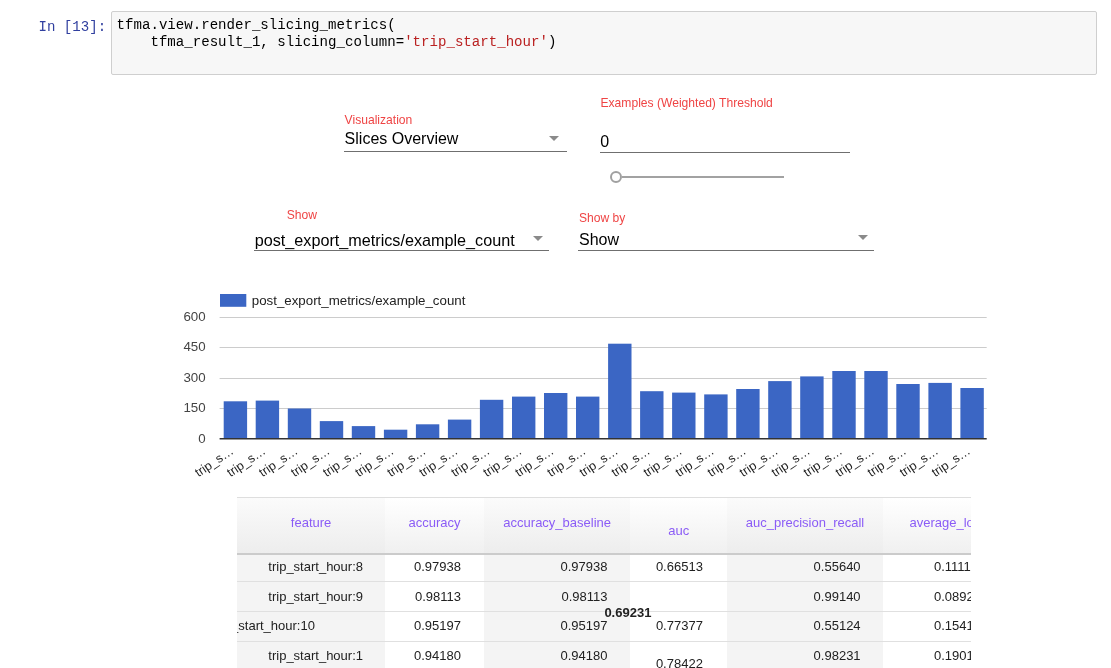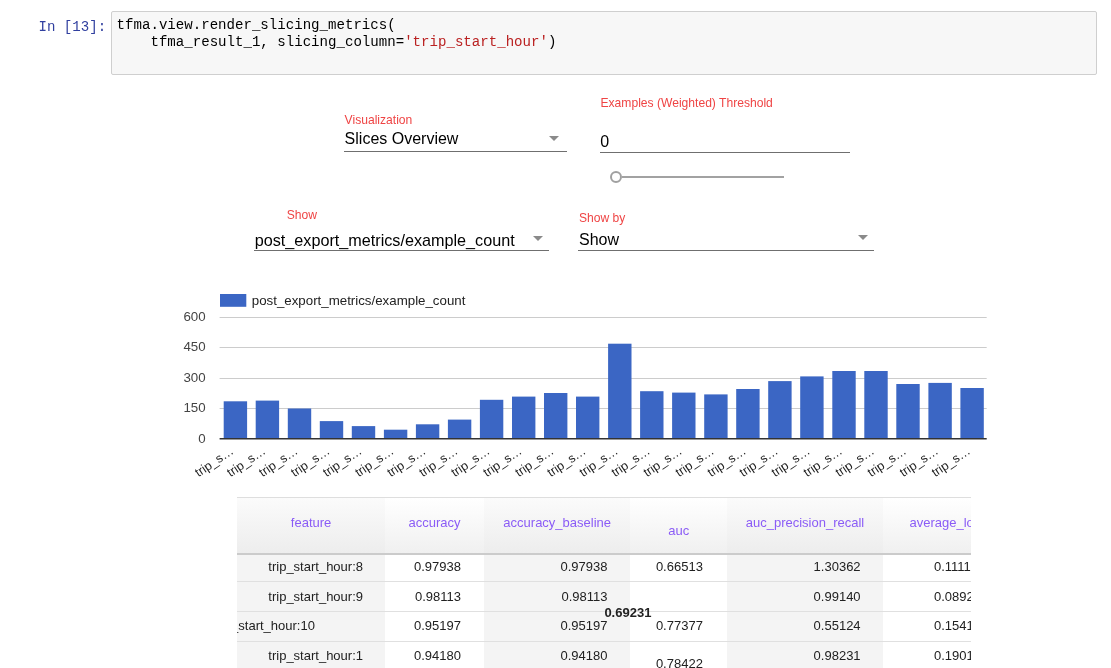--- a/index.html
+++ b/index.html
@@ -137,21 +137,21 @@
 <div class="abs hcell" style="left:-6.2px;top:18.9px;width:160px;">feature</div>
 <div class="abs hcell" style="left:117.2px;top:18.9px;width:160px;">accuracy</div>
 <div class="abs hcell" style="left:239.9px;top:18.9px;width:160px;">accuracy_baseline</div>
 <div class="abs hcell" style="left:361.4px;top:18.9px;width:160px;margin-top:8px;">auc</div>
 <div class="abs hcell" style="left:487.7px;top:18.9px;width:160px;">auc_precision_recall</div>
 <div class="abs hcell" style="left:630.8px;top:18.9px;width:160px;">average_loss</div>
 <div class="abs dcell" style="left:-24.3px;top:62.5px;width:150px;text-align:right;">trip_start_hour:8</div>
 <div class="abs dcell" style="left:73.7px;top:62.5px;width:150px;text-align:right;">0.97938</div>
 <div class="abs dcell" style="left:220.2px;top:62.5px;width:150px;text-align:right;">0.97938</div>
 <div class="abs dcell" style="left:315.6px;top:62.5px;width:150px;text-align:right;">0.66513</div>
-<div class="abs dcell" style="left:473.3px;top:62.5px;width:150px;text-align:right;">1.30362</div>
+<div class="abs dcell" style="left:473.3px;top:62.5px;width:150px;text-align:right;">0.55640</div>
 <div class="abs dcell" style="left:696.7px;top:62.5px;">0.111168</div>
 <div class="abs dcell" style="left:-24.3px;top:92.2px;width:150px;text-align:right;">trip_start_hour:9</div>
 <div class="abs dcell" style="left:73.7px;top:92.2px;width:150px;text-align:right;">0.98113</div>
 <div class="abs dcell" style="left:220.2px;top:92.2px;width:150px;text-align:right;">0.98113</div>
 <div class="abs dcell" style="left:315.6px;top:108px;width:150px;text-align:center;font-weight:bold;">0.69231</div>
 <div class="abs dcell" style="left:473.3px;top:92.2px;width:150px;text-align:right;">0.99140</div>
 <div class="abs dcell" style="left:696.7px;top:92.2px;">0.089247</div>
 <div class="abs dcell" style="left:-24.3px;top:121.9px;width:150px;text-align:left;">trip_start_hour:10</div>
 <div class="abs dcell" style="left:73.7px;top:121.9px;width:150px;text-align:right;">0.95197</div>
 <div class="abs dcell" style="left:220.2px;top:121.9px;width:150px;text-align:right;">0.95197</div>

